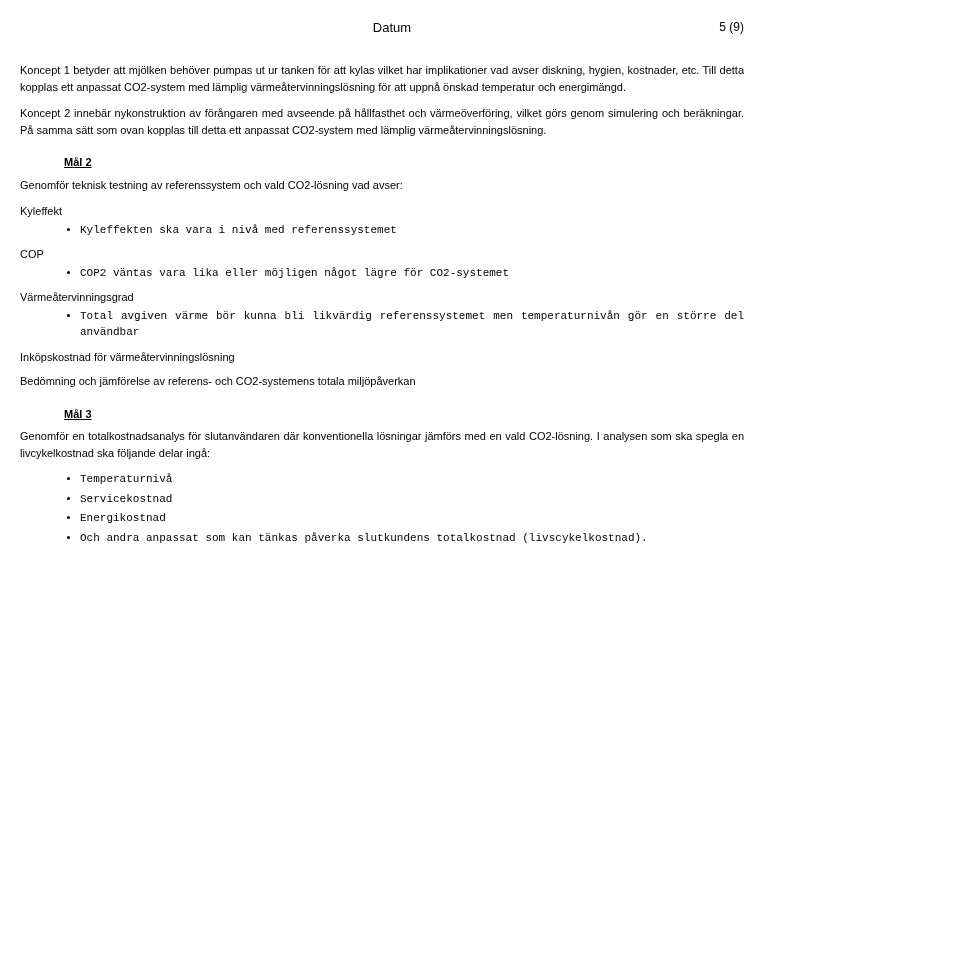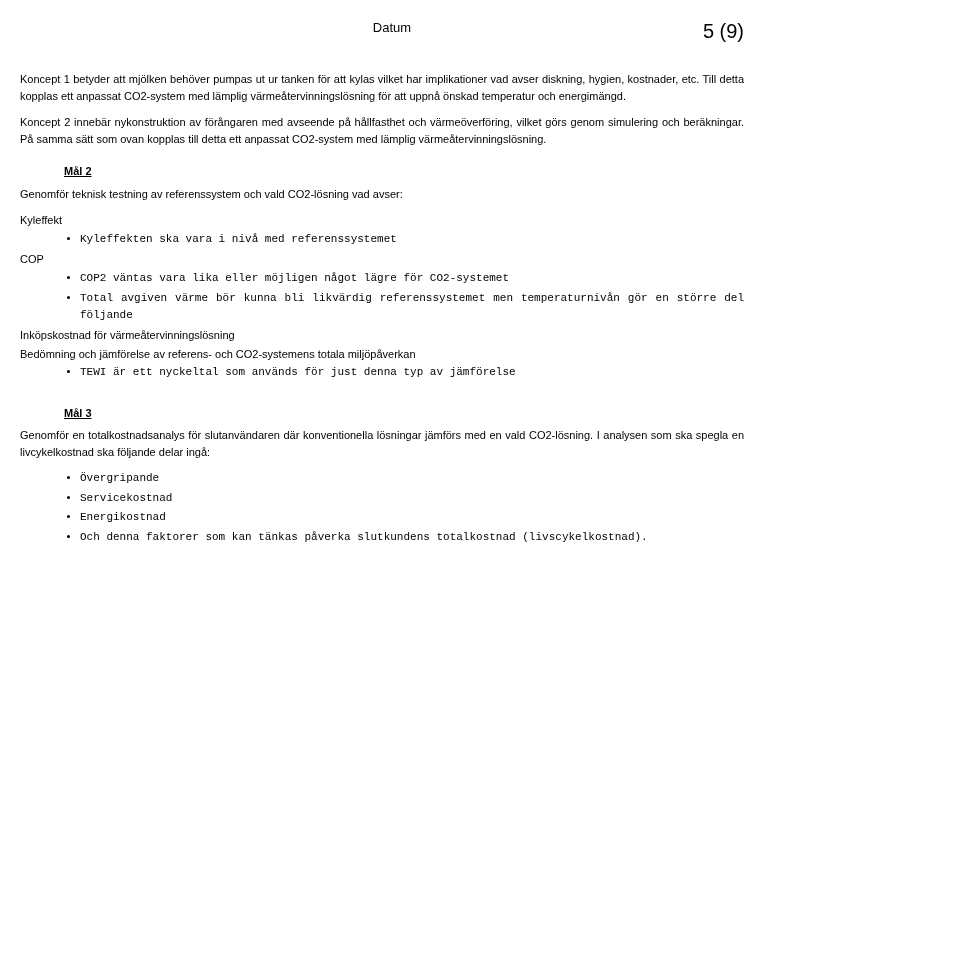--- a/index.html
+++ b/index.html
@@ -26,21 +26,21 @@
 
     .header {
       display: flex;
       justify-content: space-between;
       align-items: flex-start;
       margin-bottom: 24px;
       padding-bottom: 4px;
     }
 
     .header-page {
-      font-size: 20px;
+      font-size: 12px;
       font-weight: normal;
     }
 
     .content {
       font-size: 11px;
       line-height: 1.5;
     }
 
     .paragraph {
       margin-bottom: 10px;
@@ -55,21 +55,21 @@
       padding-left: 44px;
     }
 
     .section-intro {
       margin-bottom: 10px;
       text-align: justify;
     }
 
     .category-label {
       font-weight: normal;
-      margin-top: 0;
+      margin-top: 8px;
       margin-bottom: 2px;
     }
 
     .bullet-list {
       list-style: disc;
       margin-left: 60px;
       margin-bottom: 4px;
     }
 
     .bullet-list li {
@@ -101,38 +101,36 @@
     <div class="category-label">Kyleffekt</div>
     <ul class="bullet-list">
       <li>Kyleffekten ska vara i nivå med referenssystemet</li>
     </ul>
 
     <div class="category-label">COP</div>
     <ul class="bullet-list">
       <li>COP2 väntas vara lika eller möjligen något lägre för CO2-systemet</li>
     </ul>
 
+    <div class="category-label">Värmeåtervinningsgrad</div>
     <ul class="bullet-list">
-      <li>Total avgiven värme bör kunna bli likvärdig referenssystemet men temperaturnivån gör en större del följande</li>
+      <li>Total avgiven värme bör kunna bli likvärdig referenssystemet men temperaturnivån gör en större del användbar</li>
     </ul>
 
     <div class="category-label">Inköpskostnad för värmeåtervinningslösning</div>
 
 
     <div class="category-label">Bedömning och jämförelse av referens- och CO2-systemens totala miljöpåverkan</div>
-    <ul class="bullet-list">
-      <li>TEWI är ett nyckeltal som används för just denna typ av jämförelse</li>
-    </ul>
 
-    <div style="margin-top: 24px;">
+    <div style="margin-top: 16px;">
       <div class="section-title">Mål 3</div>
       <p class="section-intro">Genomför en totalkostnadsanalys för slutanvändaren där konventionella lösningar jämförs med en vald CO2-lösning. I analysen som ska spegla en livcykelkostnad ska följande delar ingå:</p>
       <ul class="bullet-list" id="mal3-bullets">
-      <li>Övergripande</li>
+      <li>Temperaturnivå</li>
           <li>Servicekostnad</li>
           <li>Energikostnad</li>
-          <li>Och denna faktorer som kan tänkas påverka slutkundens totalkostnad (livscykelkostnad).</li>
+          <li>Och andra anpassat som kan tänkas påverka slutkundens totalkostnad (livscykelkostnad).</li>
         </ul>
     </div>
 
   </div>
 
 </div>
 
 </body></html>

